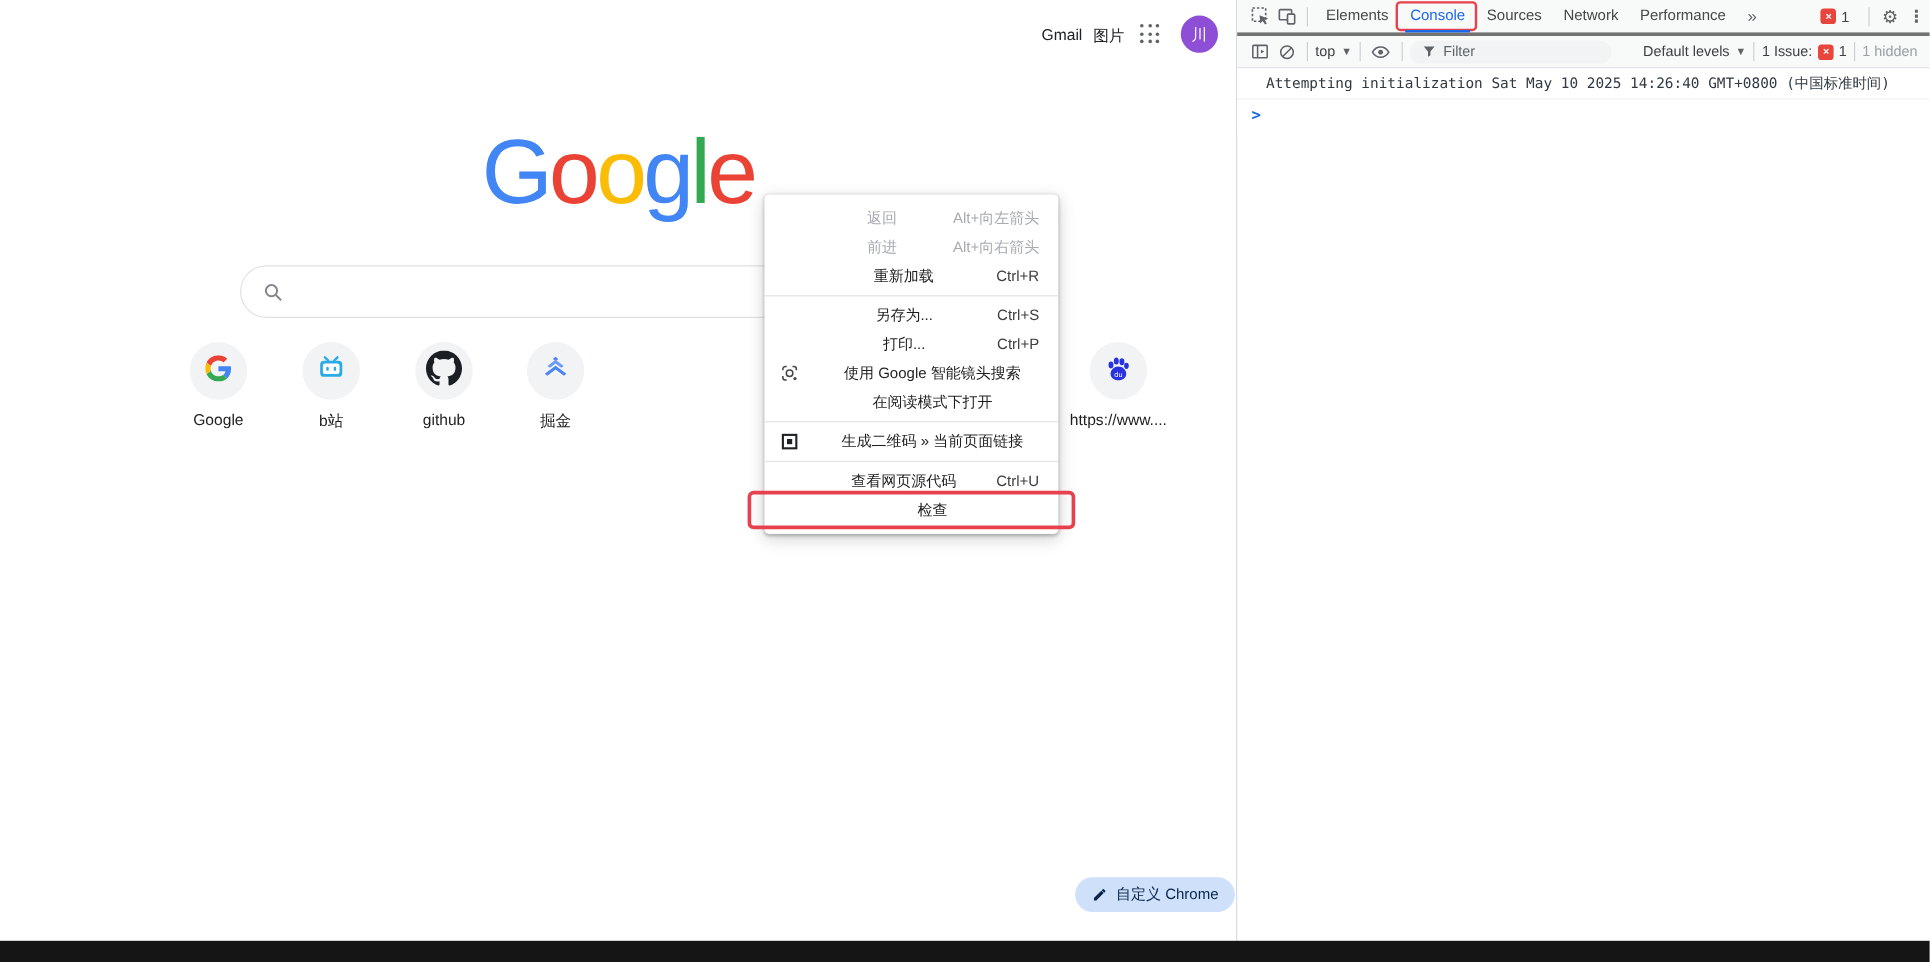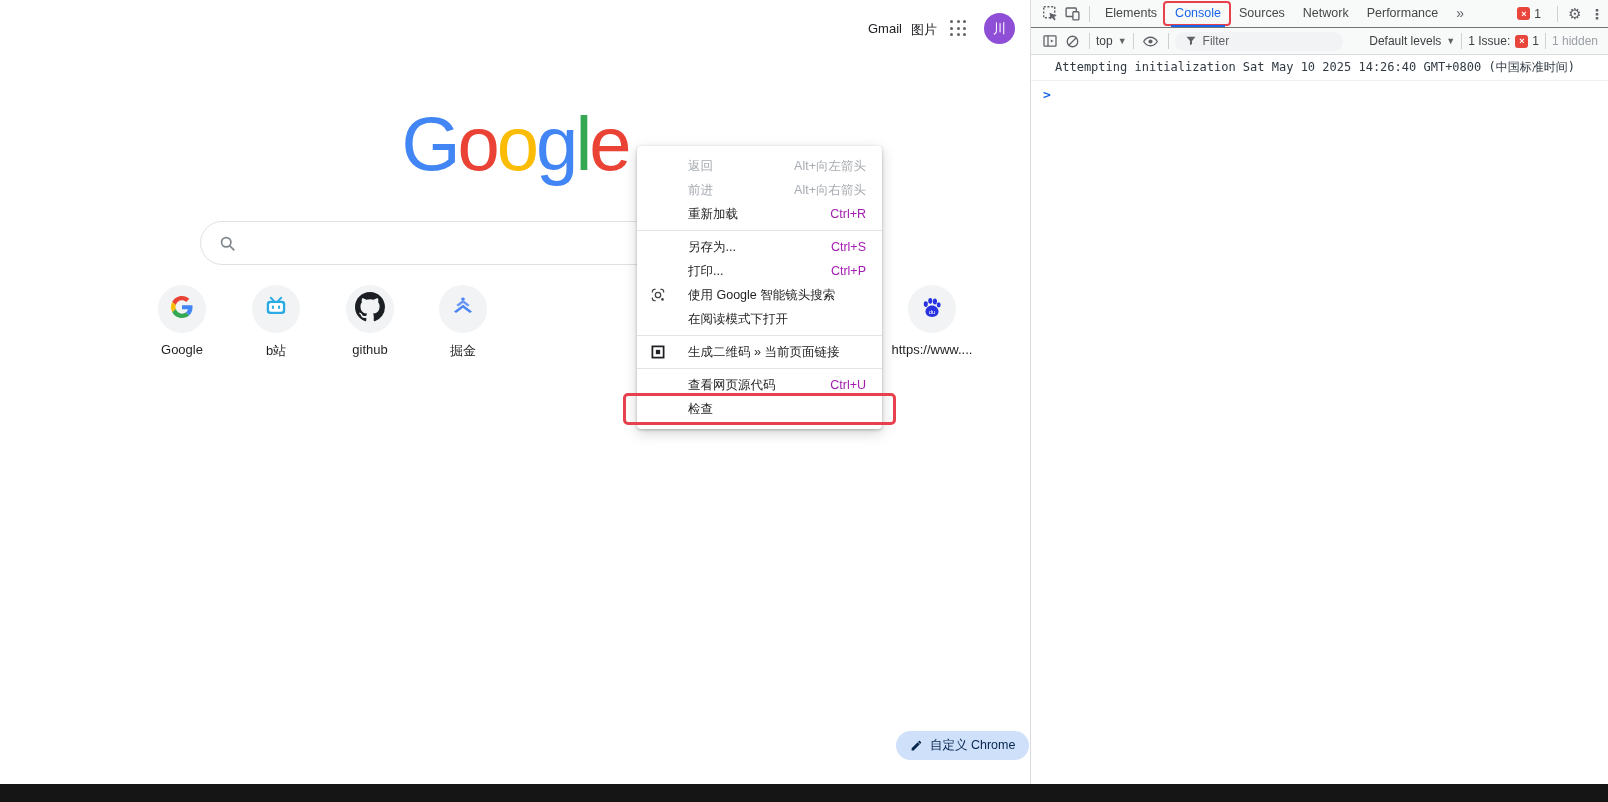--- a/index.html
+++ b/index.html
@@ -21,34 +21,34 @@
   #searchbox input{border:none;outline:none;flex:1;font-size:16px;color:#202124;margin-left:12px;
     font-family:"Liberation Sans","DejaVu Sans",sans-serif;background:transparent;}
   #searchbox input::placeholder{color:#747b81;}
   .shortcut{position:absolute;top:285px;width:90px;text-align:center;cursor:pointer;}
   .sc-circle{width:48px;height:48px;border-radius:50%;background:#f1f3f4;margin:0 auto;
     display:flex;align-items:center;justify-content:center;}
   .sc-label{margin-top:9px;font-size:13px;color:#1f1f1f;white-space:nowrap;overflow:hidden;text-overflow:ellipsis;}
   #customize-btn{position:absolute;left:896px;top:731px;height:29px;padding:0 14px;border-radius:15px;
     background:#cfe0fb;color:#06264d;font-size:12.5px;display:flex;align-items:center;gap:7px;cursor:pointer;}
   
-  #ctxmenu{position:absolute;left:637px;top:146px;width:245px;background:#fff;border-radius:4px;
-    box-shadow:0 1px 3px rgba(0,0,0,.25),0 4px 14px rgba(0,0,0,.18);padding:8px 0;z-index:20;font-size:12.5px;color:#1f1f1f;}
+  #ctxmenu{position:absolute;left:637px;top:162px;width:245px;background:#fff;border-radius:4px;
+    box-shadow:0 1px 3px rgba(0,0,0,.25),0 4px 14px rgba(0,0,0,.18);padding:8px 0;z-index:20;font-size:12.5px;color:#1f1f1f;text-align:center;}
   .mi{position:relative;height:24px;line-height:24px;padding:0 16px 0 51px;display:flex;cursor:pointer;}
   .mi-label{flex:1;white-space:nowrap;}
-  .mi-short{color:#a21caf;margin-left:12px;}
+  .mi-short{color:#404040;margin-left:12px;}
   .mi.disabled .mi-label,.mi.disabled .mi-short{color:#a6abb1;}
   .mi-icon{position:absolute;left:13px;top:4px;width:16px;height:16px;}
   .mdiv{height:1px;background:#e1e3e6;margin:4px 0;}
   .red-box{position:absolute;left:-14px;right:-14px;top:-4px;bottom:-4px;border:3px solid #e8414e;
     border-radius:5px;pointer-events:none;}
   
   #devtools{position:absolute;left:1030px;top:0;width:578px;height:784px;background:#fff;
     border-left:1px solid #d8dce0;box-sizing:border-box;font-size:12px;color:#3c4043;}
-  #dt-row1{height:27px;display:flex;align-items:center;background:#f8f9f9;border-bottom:1px solid #737373;padding-left:8px;}
+  #dt-row1{height:27px;display:flex;align-items:center;background:#f8f9f9;border-bottom:3px solid #737373;padding-left:8px;}
   #dt-row2{height:26px;display:flex;align-items:center;background:#f8f9f9;border-bottom:1px solid #dadce0;padding-left:8px;}
   .icon-btn{width:22px;height:22px;display:flex;align-items:center;justify-content:center;cursor:pointer;color:#5f6368;}
   .vsep{width:1px;height:16px;background:#cdd1d5;margin:0 6px;}
   .dt-tab{position:relative;height:27px;line-height:27px;padding:0 9px;color:#474747;font-size:12.5px;cursor:pointer;white-space:nowrap;}
   .dt-tab.active{color:#1a67e8;}
   .dt-tab.active::after{content:"";position:absolute;left:5px;right:5px;bottom:0;height:2px;background:#1a67e8;}
   .ann-box{position:absolute;left:-3px;right:-1px;top:1px;bottom:1px;border:2.5px solid #e8414e;border-radius:4px;pointer-events:none;}
   .err-badge{display:inline-flex;width:13px;height:13px;border-radius:3px;background:#e8453c;color:#fff;
     font-size:9px;align-items:center;justify-content:center;font-weight:bold;}
   .cnt{margin-left:4px;color:#3c4043;}

